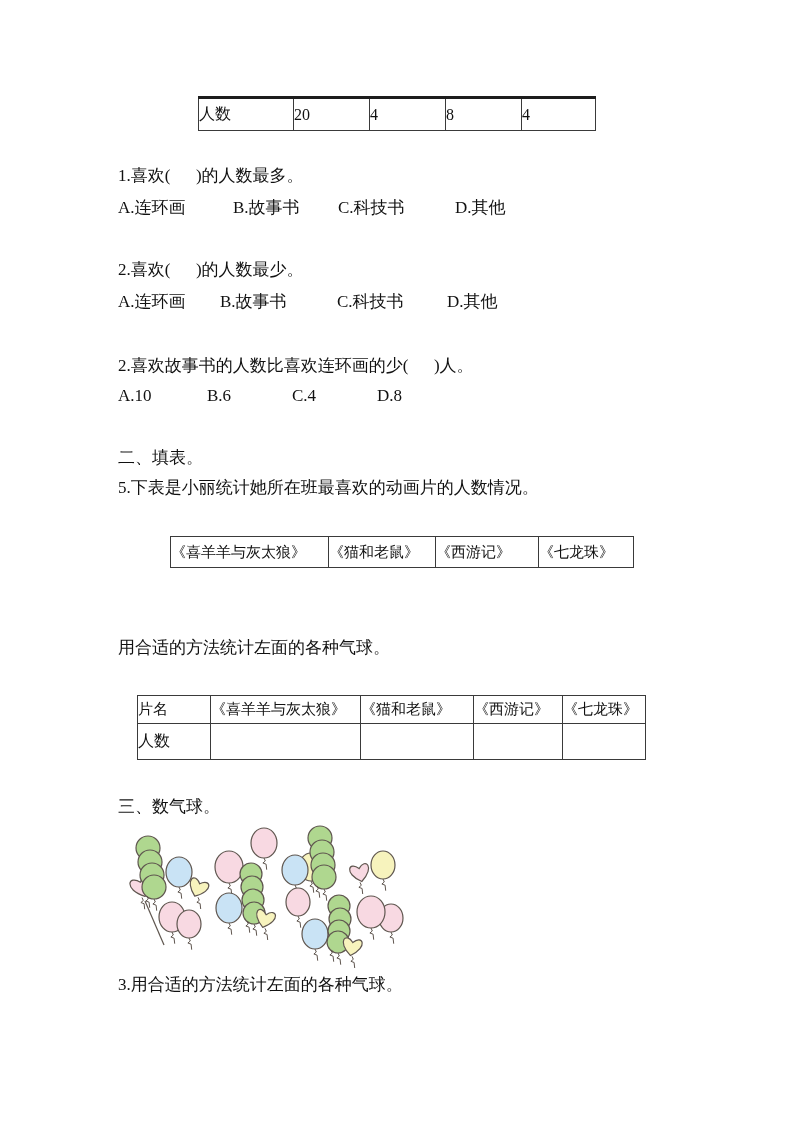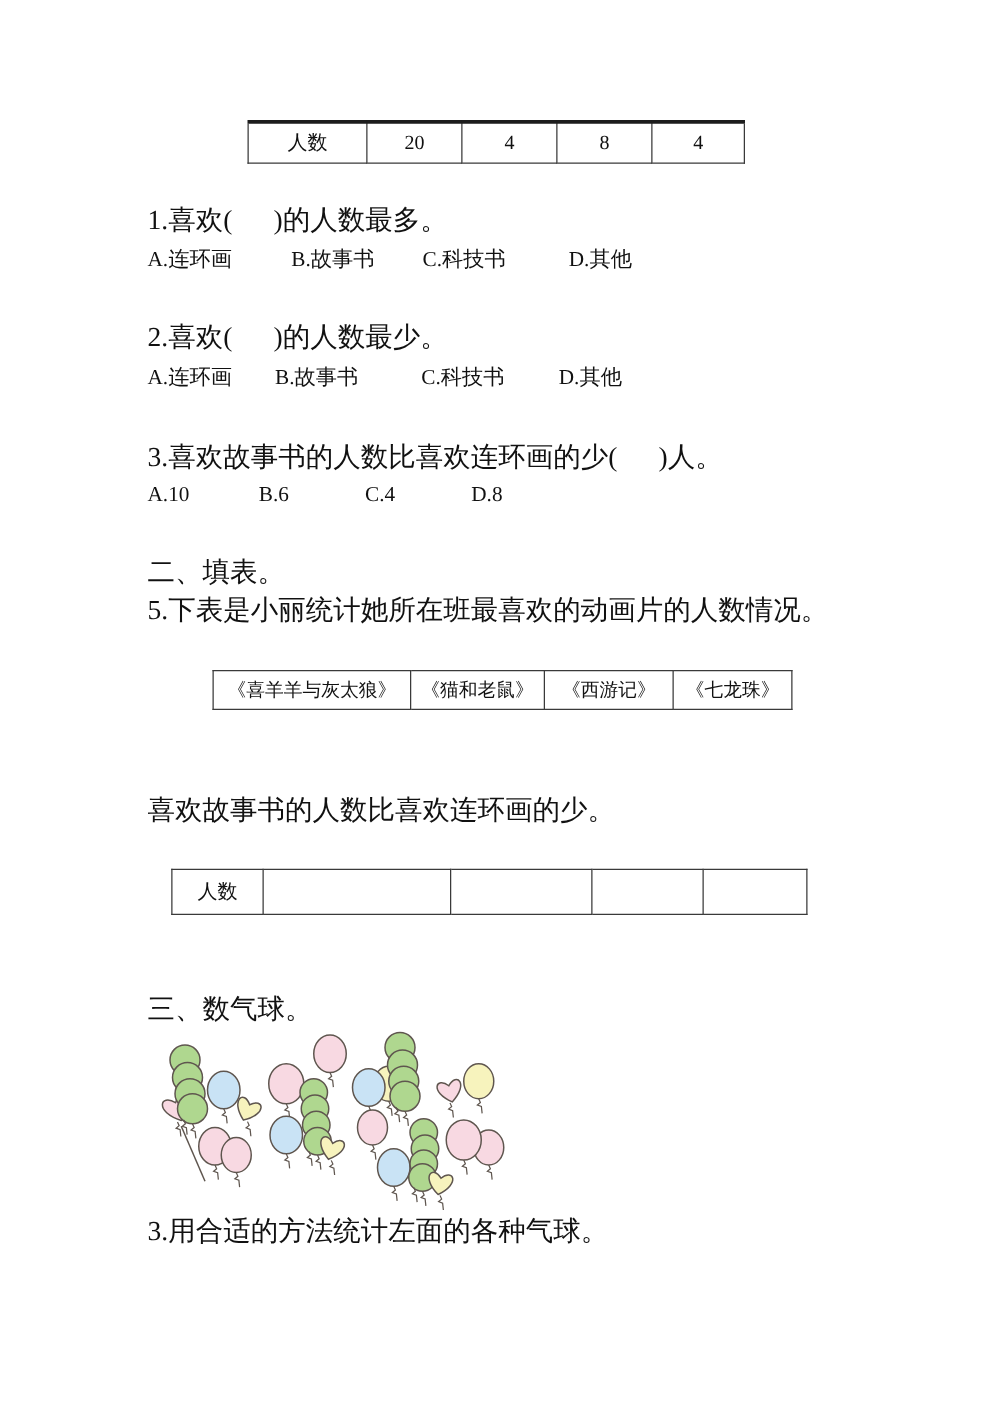--- a/index.html
+++ b/index.html
@@ -1,23 +1,23 @@
 <!DOCTYPE html>
 <html><head>
 <meta charset="utf-8">
 <style>
   html,body{margin:0;padding:0;}
   body{
     width:793px;height:1122px;background:#ffffff;position:relative;overflow:hidden;
     font-family:"Liberation Serif","DejaVu Serif",serif;color:#111;
   }
   .abs{position:absolute;}
-  .txt{font-size:22px;line-height:20px;white-space:pre;text-align:right;}
+  .txt{font-size:17px;line-height:20px;white-space:pre;text-align:right;}
   table{border-collapse:collapse;table-layout:fixed;position:absolute;background:#fff;}
-  td{border:1px solid #3a3a3a;text-align:center;vertical-align:middle;padding:0;font-size:15px;overflow:hidden;}
+  td{border:1px solid #3a3a3a;text-align:left;vertical-align:middle;padding:0;font-size:15px;overflow:hidden;}
   #table1{left:198px;top:96px;width:397px;border-top:3px solid #1d1d1d;}
   #table1 td{height:31px;font-size:16px;}
   #tally{left:170px;top:536px;width:463px;}
   #tally td.hd{height:30px;}
   #tally td.tl{height:34px;font-size:16px;letter-spacing:1px;}
   .partial{font-size:11px;font-weight:bold;position:relative;top:-1px;letter-spacing:0;}
   #fill{left:137px;top:695px;width:508px;}
   #fill td.hd{height:27px;}
   #fill td.bd{height:35px;font-size:16px;}
   .opts{height:22px;width:450px;}
@@ -58,21 +58,21 @@
   </div>
 
 <div class="txt abs" style="left:118px;top:260px">2.喜欢(      )的人数最少。</div>
 <div class="opts abs q1" style="left:118px;top:290px">
     <span class="opt opt-0">A.连环画</span>
     <span class="opt opt-1">B.故事书</span>
     <span class="opt opt-2">C.科技书</span>
     <span class="opt opt-3">D.其他</span>
   </div>
 
-<div class="txt abs" style="left:118px;top:356px">3.喜欢故事书的人数比喜欢连环画的少(      )人。</div>
+<div class="txt abs" style="left:118px;top:356px">2.喜欢故事书的人数比喜欢连环画的少(      )人。</div>
 <div class="opts abs q2" style="left:118px;top:386px">
     <span class="opt opt-0">A.10</span>
     <span class="opt opt-1">B.6</span>
     <span class="opt opt-2">C.4</span>
     <span class="opt opt-3">D.8</span>
   </div>
 
 <div class="txt abs" style="left:118px;top:448px">二、填表。</div>
 <div class="txt abs" style="left:118px;top:478px">5.下表是小丽统计她所在班最喜欢的动画片的人数情况。</div>
 
@@ -86,31 +86,38 @@
   <tbody>
       <tr>
         <td class="hd">《喜羊羊与灰太狼》</td>
         <td class="hd">《猫和老鼠》</td>
         <td class="hd">《西游记》</td>
         <td class="hd">《七龙珠》</td>
       </tr>
 </tbody>
   </table>
 
-<div class="txt abs" style="left:118px;top:638px">喜欢故事书的人数比喜欢连环画的少。</div>
+<div class="txt abs" style="left:118px;top:638px">用合适的方法统计左面的各种气球。</div>
 
 <table id="fill">
   <colgroup>
       <col style="width:73px">
       <col style="width:150px">
       <col style="width:113px">
       <col style="width:89px">
       <col style="width:83px">
     </colgroup>
   <tbody>
+      <tr>
+        <td class="hd">片名</td>
+        <td class="hd">《喜羊羊与灰太狼》</td>
+        <td class="hd">《猫和老鼠》</td>
+        <td class="hd">《西游记》</td>
+        <td class="hd">《七龙珠》</td>
+      </tr>
   <tr>
         <td class="bd">人数</td>
         <td class="bd"></td>
         <td class="bd"></td>
         <td class="bd"></td>
         <td class="bd"></td>
       </tr>
 </tbody>
   </table>
 

